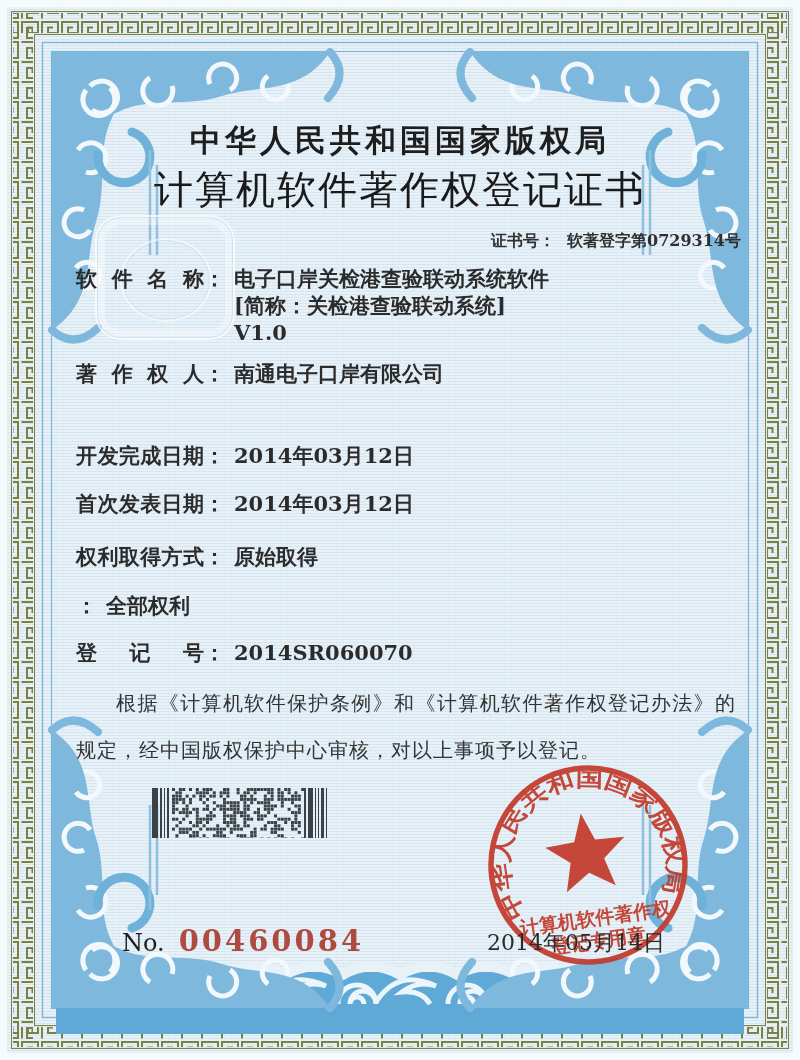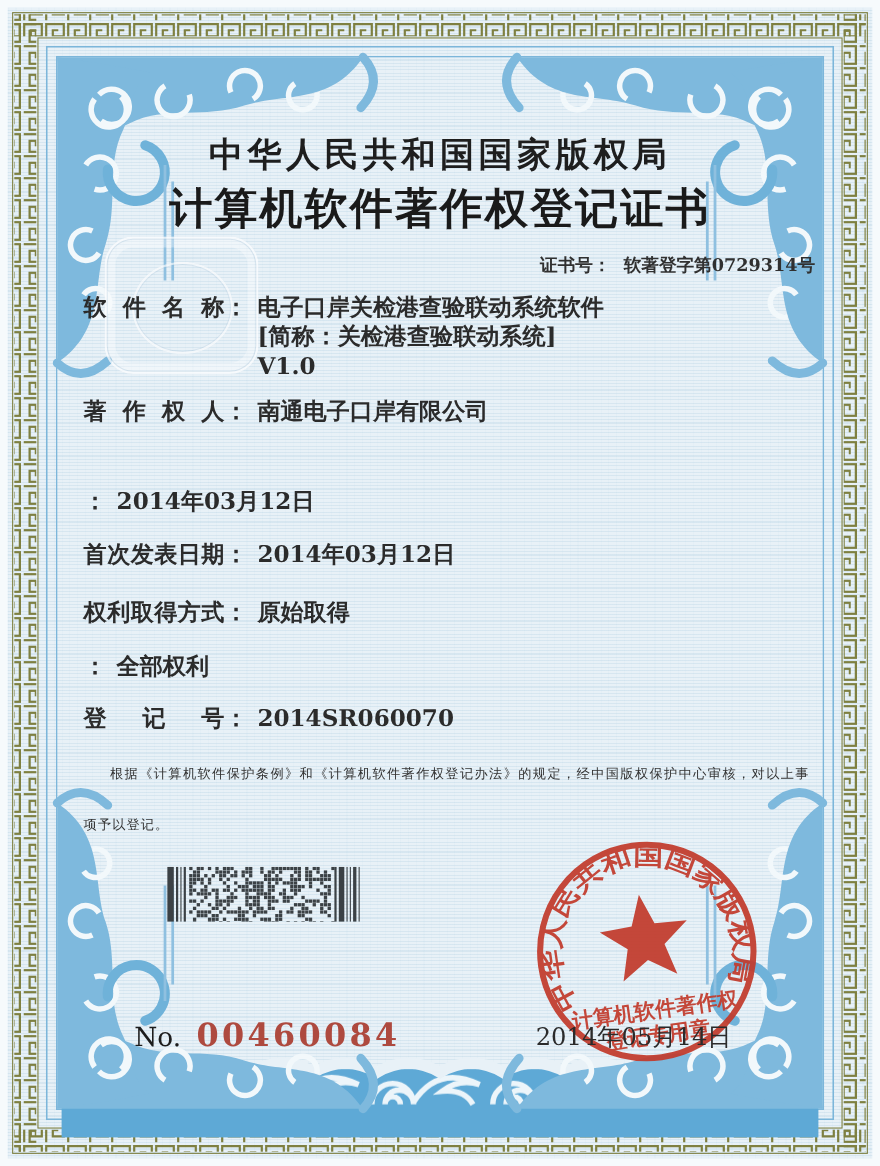--- a/index.html
+++ b/index.html
@@ -7,29 +7,29 @@
   .page{position:absolute;inset:0;width:800px;height:1060px;
     background-color:#e8f1f7;
     background-image:
       repeating-linear-gradient(0deg, rgba(125,175,205,0.16) 0 1px, rgba(0,0,0,0) 1px 3px),
       repeating-linear-gradient(90deg, rgba(160,200,225,0.06) 0 1px, rgba(0,0,0,0) 1px 7px);}
   .frame{position:absolute;left:0;top:0;z-index:1;}
   .content{position:absolute;inset:0;z-index:3;}
   .title1{position:absolute;top:120px;left:0;width:100%;text-align:center;
     font-size:31px;font-weight:bold;letter-spacing:4px;color:#1e1e1e;}
   .title2{position:absolute;top:163px;left:0;width:100%;text-align:center;
-    font-size:39px;font-weight:bold;letter-spacing:2px;color:#1a1a1a;}
+    font-size:39px;font-weight:normal;letter-spacing:2px;color:#1a1a1a;}
   .certno{position:absolute;top:231px;left:491px;font-size:16px;font-weight:bold;color:#303030;}
   .certno .val{margin-left:12px;text-align:center;}
   .row{position:absolute;left:76px;display:flex;align-items:flex-start;
     font-size:21px;font-weight:bold;color:#2b2b2b;}
   .flabel{display:inline-block;width:128px;text-align:justify;text-align-last:justify;}
   .fcolon{margin-right:9px;}
   .fvalue{line-height:27px;}
-  .statement{position:absolute;left:76px;top:680px;width:660px;font-size:12px;
+  .statement{position:absolute;left:76px;top:680px;width:660px;font-size:20px;
     line-height:47px;color:#333;text-indent:2em;text-align:justify;letter-spacing:1px;}
   .watermark{position:absolute;left:95px;top:215px;width:140px;height:125px;z-index:2;
     border-radius:26px;opacity:.75;
     box-shadow:inset 0 0 0 2px rgba(255,255,255,0.95), inset 0 0 0 3px rgba(150,180,205,0.35),
       inset 0 0 0 10px rgba(255,255,255,0.45);}
   .watermark-circle{position:absolute;left:120px;top:238px;width:92px;height:84px;z-index:2;
     border-radius:50%;opacity:.65;
     box-shadow:inset 0 0 0 2px rgba(255,255,255,0.95), inset 0 0 0 3px rgba(150,180,205,0.3);}
   .barcode{position:absolute;left:152px;top:788px;z-index:4;}
   .seal{position:absolute;left:464px;top:758px;width:250px;height:215px;z-index:5;opacity:.93;}
@@ -110,20 +110,21 @@
       </div>
     </div>
 
     <div class="row" style="top:360px">
       <span class="flabel">著作权人</span>
       <span class="fcolon">：</span>
       <span class="fvalue">南通电子口岸有限公司</span>
     </div>
 
     <div class="row" style="top:442px">
+      <span class="flabel">开发完成日期</span>
       <span class="fcolon">：</span>
       <span class="fvalue">2014年03月12日</span>
     </div>
 
     <div class="row" style="top:490px">
       <span class="flabel">首次发表日期</span>
       <span class="fcolon">：</span>
       <span class="fvalue">2014年03月12日</span>
     </div>
 

